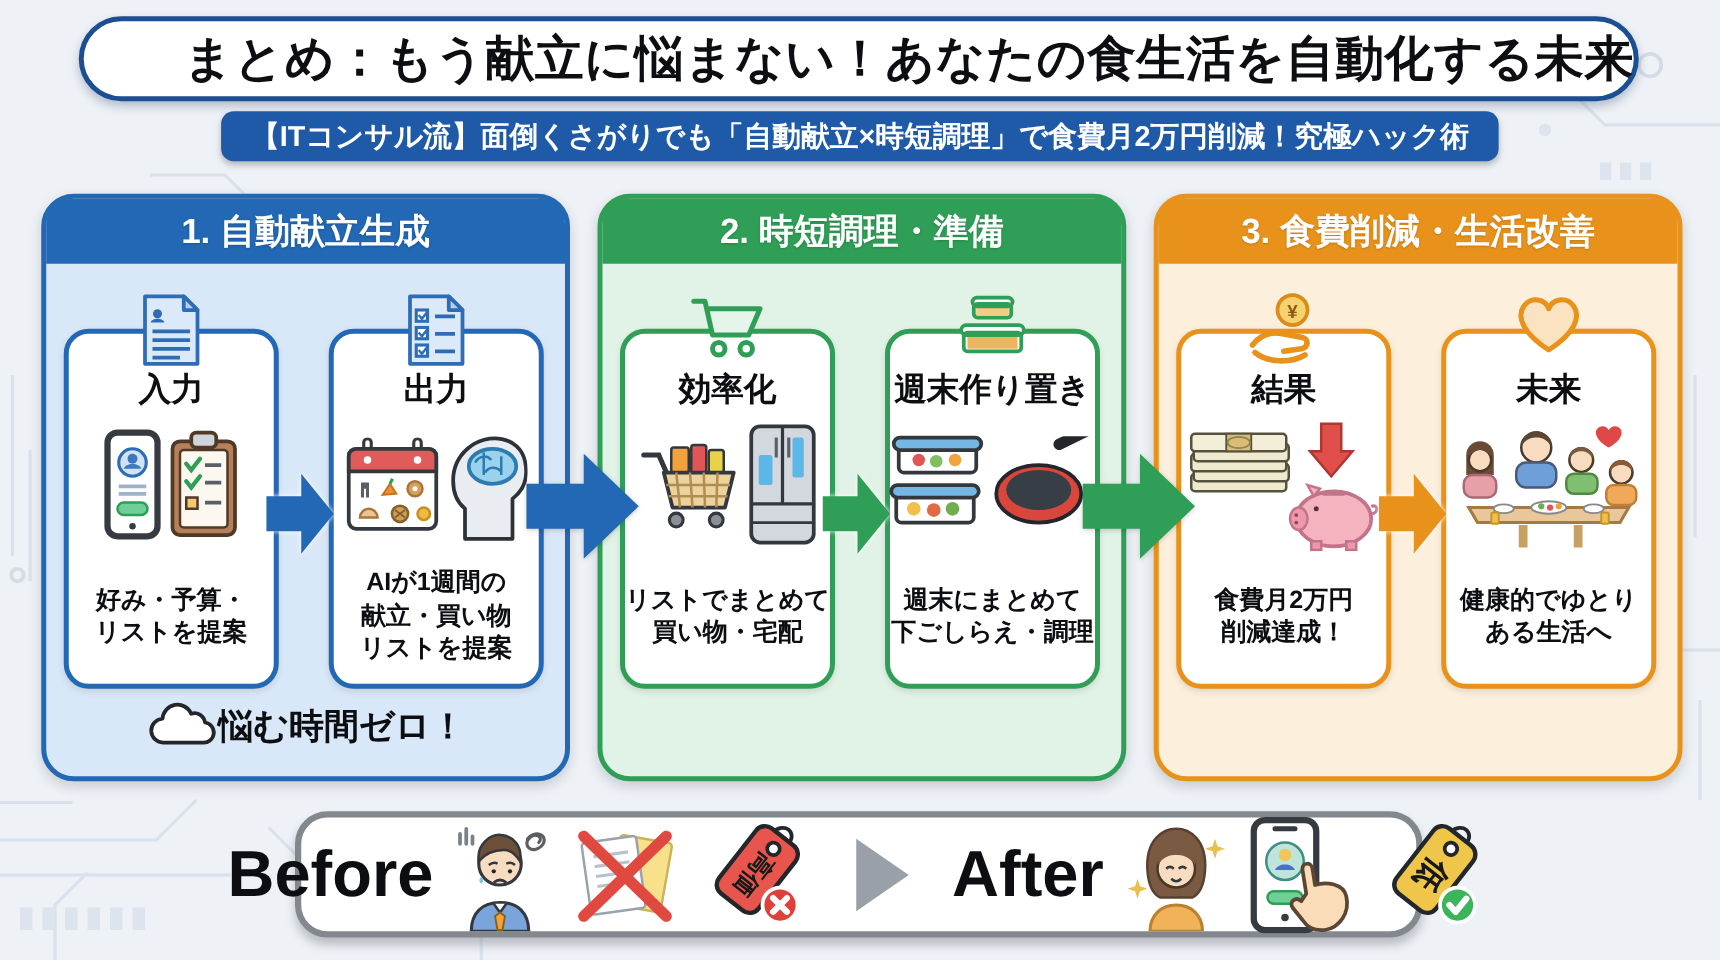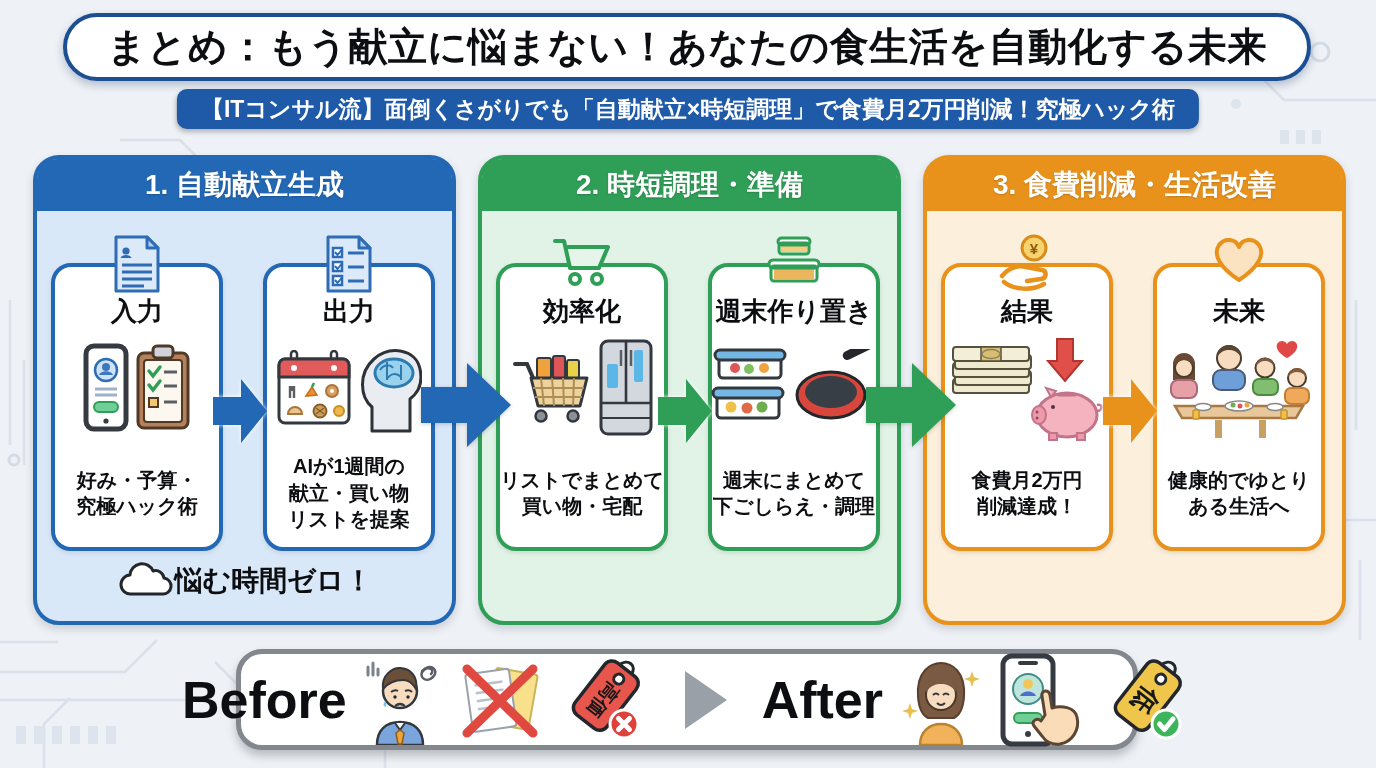--- a/index.html
+++ b/index.html
@@ -10,21 +10,21 @@
     font-family: "Liberation Sans", sans-serif;
     overflow: hidden;
     color: #0c0e11;
   }
   
   .circuit { position:absolute; inset:0; z-index:0; }
   
   .title-pill {
     position:absolute; left:63px; top:13px; width:1248px; height:68px;
     background:#ffffff; border:4px solid #1c4e92; border-radius:42px;
-    display:flex; align-items:center; justify-content:center;
+    display:flex; align-items:center; justify-content:flex-end;
     box-shadow:0 4px 8px rgba(25,55,105,.28); z-index:5;
   }
   .title-text { font-size:39px; font-weight:800; letter-spacing:.5px; white-space:nowrap; }
   .subtitle-pill {
     position:absolute; top:89px; left:50%; transform:translateX(-50%);
     height:40px; padding:4px 24px; background:#1e5aa8; border-radius:10px;
     display:flex; align-items:center; z-index:5; box-shadow:0 3px 5px rgba(0,0,0,.25);
   }
   .subtitle-text { color:#fff; font-size:23px; font-weight:700; white-space:nowrap; }
   
@@ -152,21 +152,21 @@
           <path d="M15 27 l4 5 7 -9" stroke="#2f9e57" stroke-width="3.5" fill="none" stroke-linecap="round"></path>
           <path d="M30 28 h13" stroke="#5a5f66" stroke-width="3"></path>
           <path d="M15 41 l4 5 7 -9" stroke="#2f9e57" stroke-width="3.5" fill="none" stroke-linecap="round"></path>
           <path d="M30 42 h13" stroke="#5a5f66" stroke-width="3"></path>
           <rect x="15" y="54" width="9" height="9" fill="#f5c76f" stroke="#4f3a28" stroke-width="2"></rect>
           <path d="M30 58 h13" stroke="#5a5f66" stroke-width="3"></path>
         </svg>
       </span>
     </div>
     <div class="card-desc">好み・予算・
-究極ハック術</div>
+リストを提案</div>
   </div>
 
   <svg class="inner-arrow" width="56" height="68" viewBox="0 0 56 68">
     <polygon points="0,20 28,20 28,2 54,34 28,66 28,48 0,48" style="fill:var(--accent)"></polygon>
   </svg>
 
   <div class="card card-2">
     <span class="card-top-icon">
       <svg width="54" height="60" viewBox="0 0 54 60">
         <path d="M6 3 h31 l11 11 v43 h-42 z" fill="#dce9f9" stroke="#2f6cb6" stroke-width="3" stroke-linejoin="round"></path>

